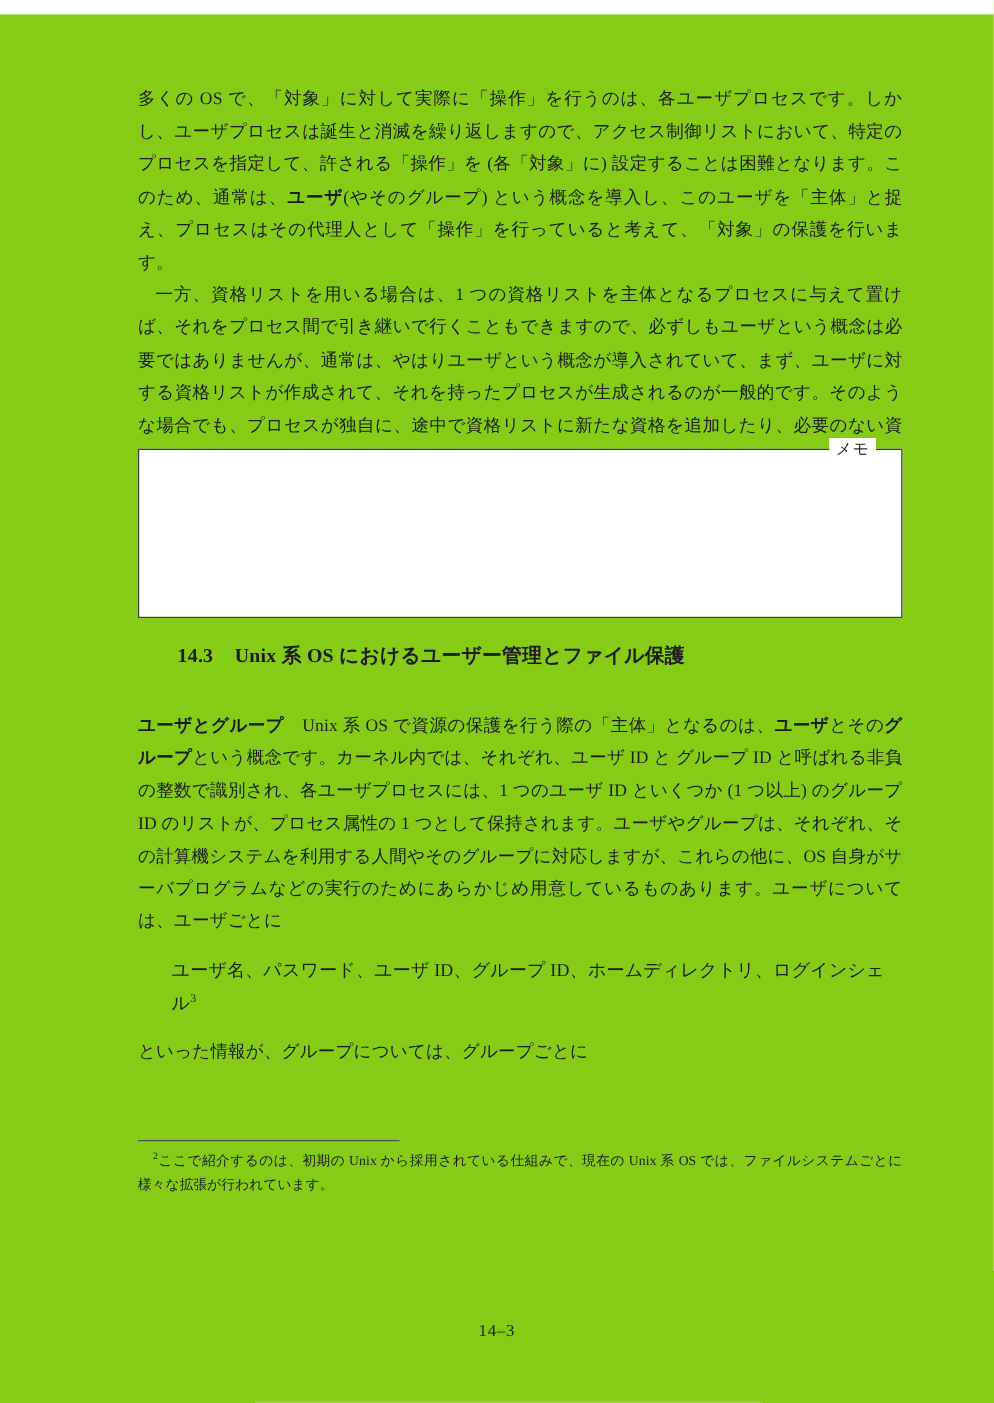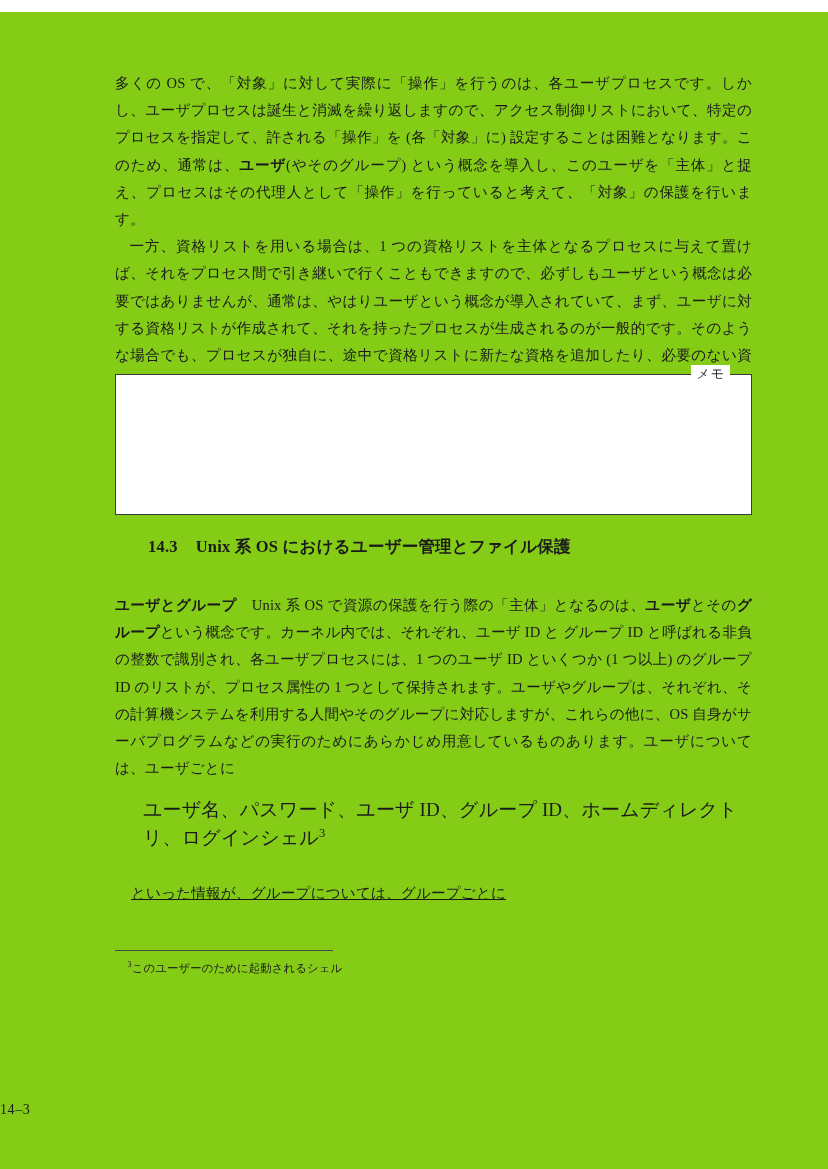--- a/index.html
+++ b/index.html
@@ -114,31 +114,30 @@
     position: absolute;
     left: 115px;
     top: 566px;
     width: 637px;
   }
   .block-gap {
     height: 14px;
   }
   .quote-line {
     margin: 0;
-    font-size: 19px;
+    font-size: 15px;
     line-height: 27.2px;
     padding-left: 28px;
     letter-spacing: 0.15px;
   }
   .plain-line {
-    margin: 16px;
+    margin: 0;
     font-size: 14.6px;
     line-height: 27.2px;
     letter-spacing: 0.15px;
-    text-decoration: underline;
   }
   .gap-sm { height: 13px; }
   .gap-md { height: 14px; }
 
   
   .footnotes {
     position: absolute;
     left: 115px;
     top: 938px;
     width: 637px;
@@ -164,20 +163,21 @@
     vertical-align: super;
     line-height: 0;
   }
 
   
   .page-number {
     position: absolute;
     left: 0;
     top: 1090px;
     width: 828px;
+    text-align: center;
     font-size: 14px;
     letter-spacing: 0.6px;
     color: #1b1b1b;
   }
 </style>
 </head>
 <body>
 
 <div class="page">
 
@@ -213,18 +213,18 @@
     <div class="gap-sm"></div>
 
 
     <div class="gap-sm"></div>
 
 
   </div>
 
   <div class="footnotes">
     <div class="fn-rule"></div>
-    <p class="fn-item"><sup>3</sup><span>このユーザーのために起動されるシェル</span></p>
+    <p class="fn-item"><sup>2</sup><span>ここで紹介するのは、初期の Unix から採用されている仕組みで、現在の Unix 系 OS では、ファイルシステムごとに様々な拡張が行われています。</span></p>
   </div>
 
   <div class="page-number">14–3</div>
 
 </div>
 
 </body></html>

